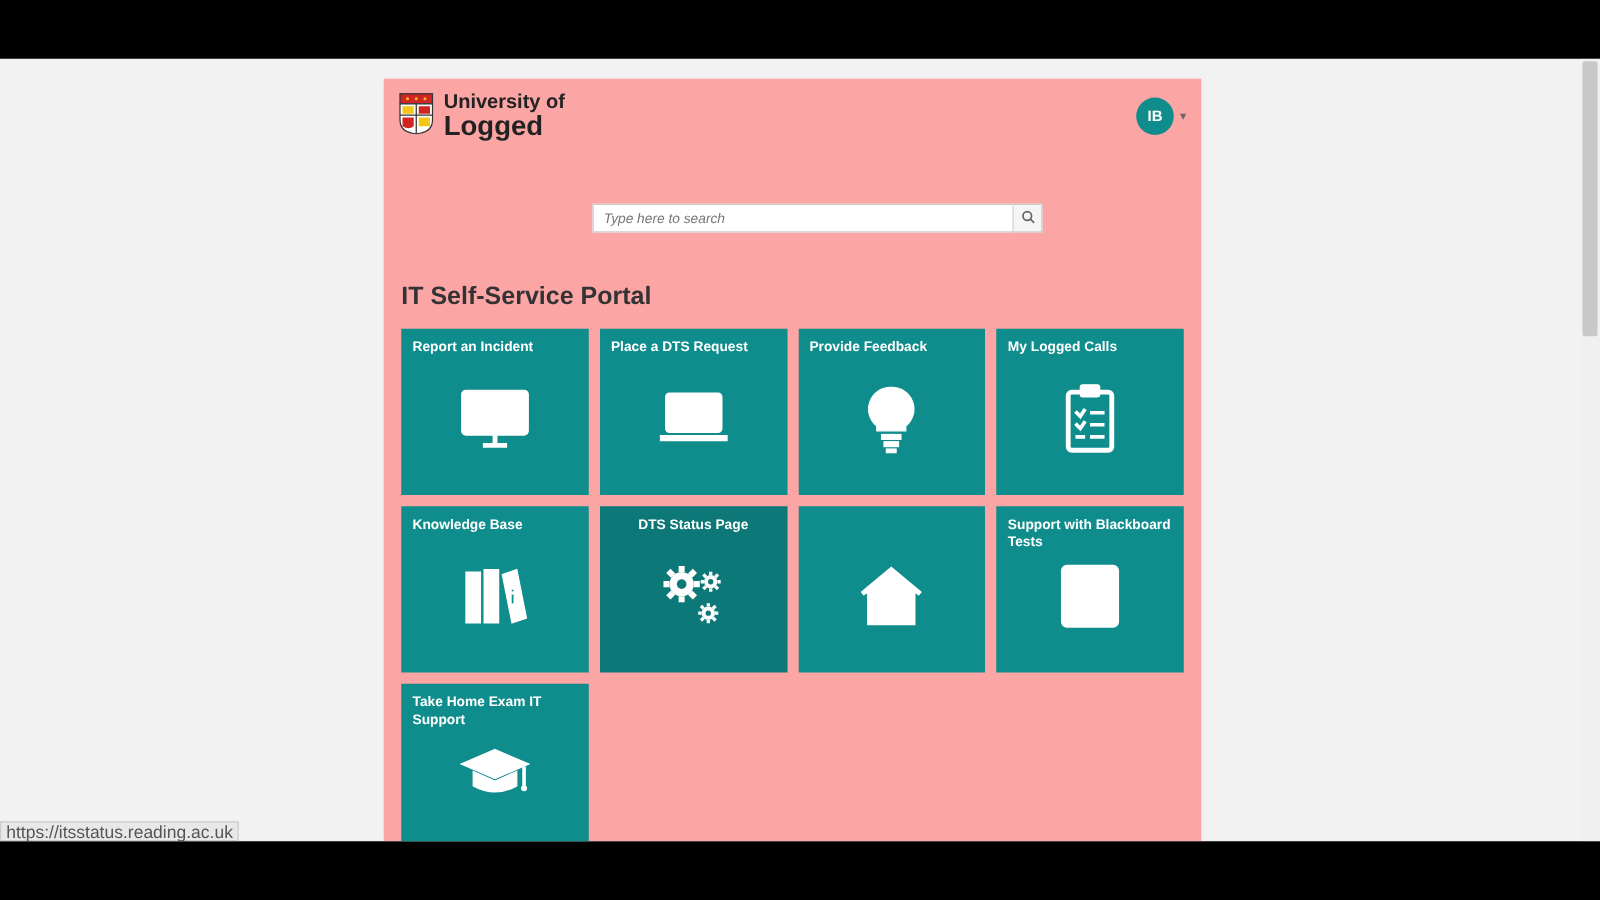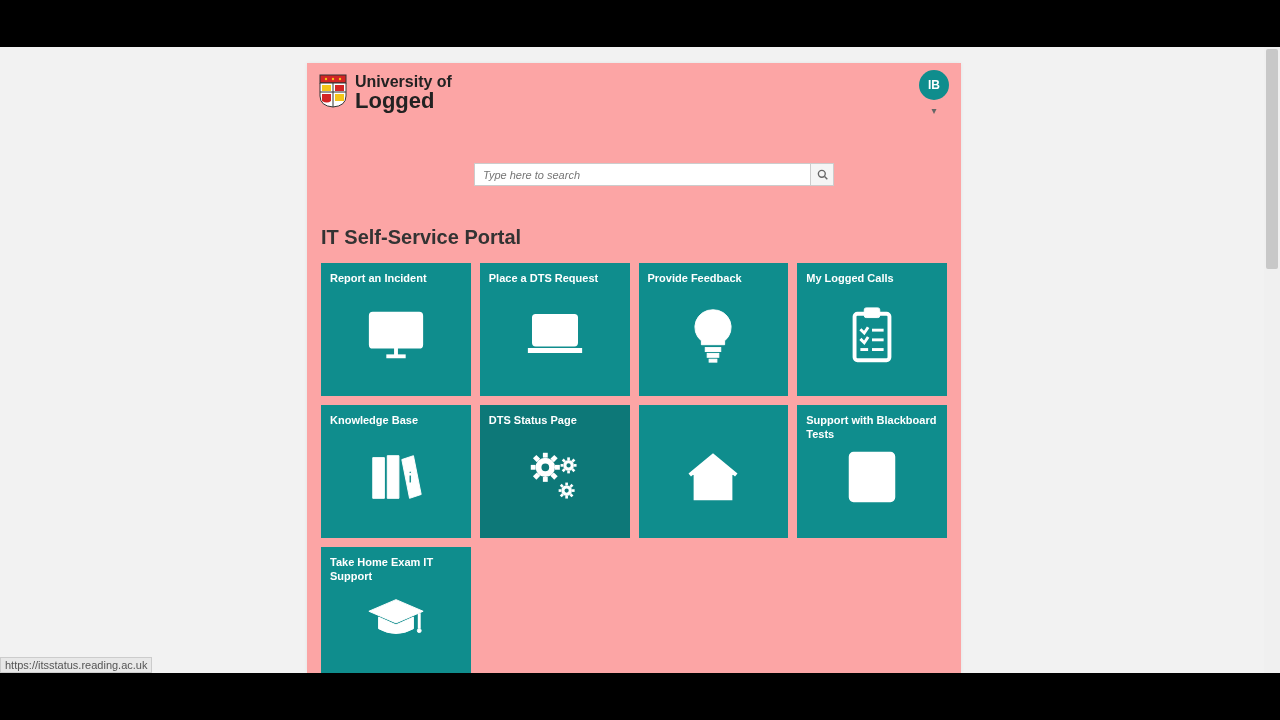--- a/index.html
+++ b/index.html
@@ -7,47 +7,47 @@
   .letterbox-top{top:0;}
   .letterbox-bottom{bottom:0;}
   .viewport{position:absolute;top:47px;left:0;right:0;bottom:47px;background:#f2f2f2;overflow:hidden;}
   .page{position:absolute;left:307px;top:16px;width:654px;bottom:0;background:#fca5a5;box-shadow:0 0 4px rgba(0,0,0,.06);}
   
   .header{height:60px;padding:0 12px;display:flex;align-items:center;justify-content:space-between;}
   .logo{display:flex;align-items:center;gap:8px;}
   .brand-text{display:flex;flex-direction:column;line-height:1;font-weight:600;color:#222;}
   .brand-text .line1{font-size:16px;}
   .brand-text .line2{font-size:22px;font-weight:700;}
-  .user-area{display:flex;align-items:center;gap:5px;flex-direction:column;}
+  .user-area{display:flex;align-items:center;gap:5px;}
   .avatar{width:30px;height:30px;border-radius:50%;background:#0f8d8d;color:#fff;display:flex;align-items:center;justify-content:center;font-size:12px;font-weight:600;}
   .caret{font-size:10px;color:#666;}
   
   .search-wrap{display:flex;justify-content:center;margin-top:40px;}
   .search-box{display:flex;width:400px;height:23px;}
   .search-input{flex:1;border:1px solid #ccc;font-size:11px;font-style:italic;color:#888;padding:0 8px;outline:none;margin-left:40px;}
   .search-btn{width:22px;border:1px solid #ccc;border-left:none;background:#f5f5f5;display:flex;align-items:center;justify-content:center;cursor:pointer;}
   .search-btn svg{width:11px;height:11px;stroke:#666;fill:none;stroke-width:2;}
   
   .page-title{font-size:20px;font-weight:700;color:#333;margin:40px 13px 14px 14px;}
   
   .grid-area{display:flex;gap:12px;padding:0 14px;}
   .left-col{width:199px;flex-shrink:0;}
   .auth-btn{background:#0f8d8d;color:#fff;font-size:11px;font-weight:600;padding:8px 10px;display:flex;align-items:center;justify-content:space-between;cursor:pointer;}
   .auth-btn .chev{font-size:12px;}
   .tiles{flex:1;display:grid;grid-template-columns:repeat(4,1fr);gap:9px;}
   .tile{background:#0f8d8d;color:#fff;height:133px;position:relative;cursor:pointer;}
-  .tile.hover{background:#0d7878;}
+  .tile.hover{background:#0d7878;text-align:center;}
   .tile-title{font-size:11px;font-weight:600;padding:8px 9px 0 9px;line-height:1.3;}
   .tile-icon{position:absolute;left:50%;top:54%;transform:translate(-50%,-50%);width:68px;height:68px;display:flex;align-items:center;justify-content:center;}
   .tile-icon svg{width:62px;height:62px;fill:#fff;stroke:#fff;}
   
   .scrollbar{position:absolute;right:0;top:0;bottom:0;width:16px;background:#f0f0f0;}
   .scroll-thumb{position:absolute;right:2px;top:2px;width:12px;height:220px;background:#c8c8c8;border-radius:2px;}
   
-  .status-bar{position:absolute;left:0;bottom:0;height:14px;background:#e8e8e8;border:1px solid #ccc;font-size:11px;color:#555;padding:0 4px;display:flex;align-items:center;}
+  .status-bar{position:absolute;left:0;bottom:0;height:14px;background:#e8e8e8;border:1px solid #ccc;font-size:14px;color:#555;padding:0 4px;display:flex;align-items:center;}
 </style>
 </head>
 <body>
 
 <div class="letterbox-top"></div>
 <div class="letterbox-bottom"></div>
 
 <div class="viewport">
   <div class="scrollbar">
     <div class="scroll-thumb"></div>

